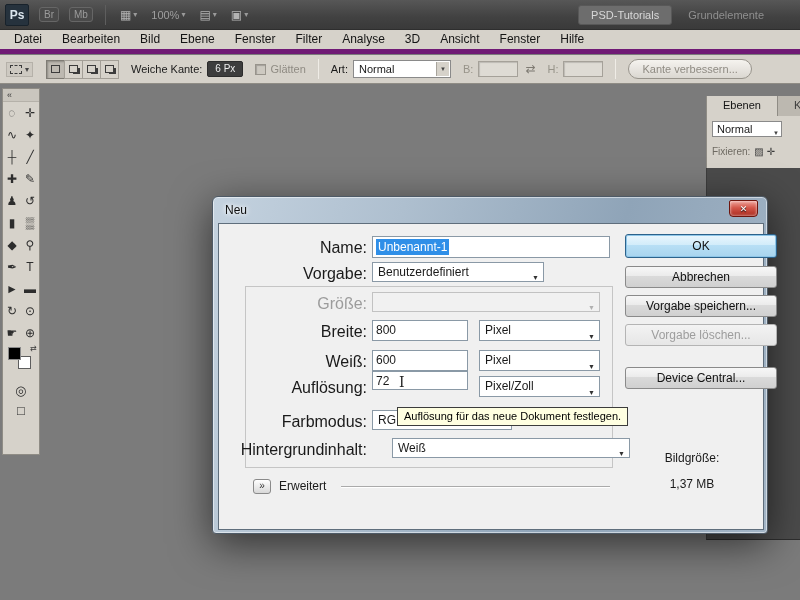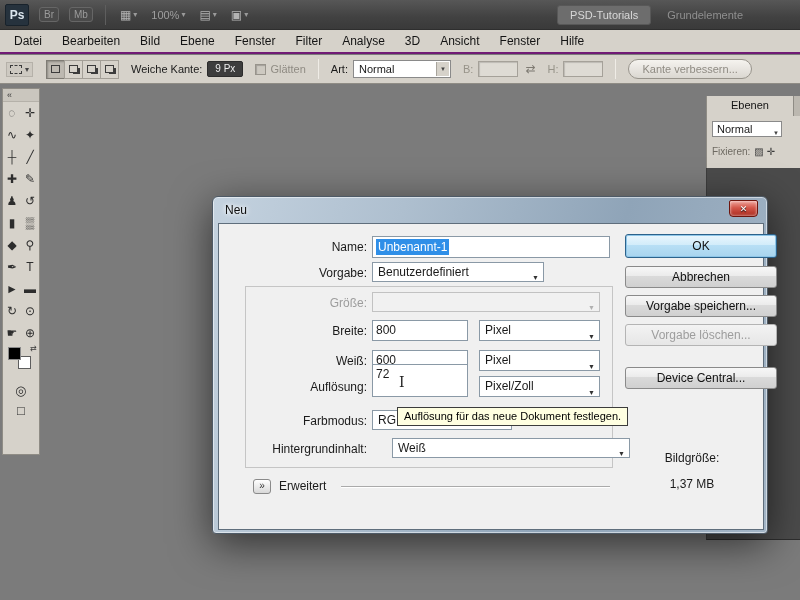--- a/index.html
+++ b/index.html
@@ -31,26 +31,26 @@
   }
   .bar-sep { margin-left:12px; width:1px; height:20px; background:#2f2f2f; border-right:1px solid #5e5e5e; }
   .bar-icon-group { margin-left:14px; display:flex; align-items:center; gap:2px; color:#b3b3b3; }
   .bar-icon { font-size:12px; }
   .bar-caret { font-size:8px; color:#9a9a9a; }
   .zoom-text { font-size:11px; color:#9f9f9f; }
   .workspace-btn {
     margin-left:auto; padding:3px 12px; background:#6d6d6d;
     border:1px solid #585858; border-radius:3px; color:#d8d8d8; font-size:11px;
   }
-  .workspace-alt { margin:0 57px 0 16px; color:#8f8f8f; font-size:11px; }
+  .workspace-alt { margin:0 36px 0 16px; color:#8f8f8f; font-size:11px; }
 
   
   .menu-bar {
     position:absolute; top:30px; left:0; width:800px; height:24px;
-    background:#d6d2ca; border-bottom:2px solid #701a75;
+    background:#d6d2ca; border-bottom:5px solid #701a75;
     display:flex; align-items:center; padding-left:4px;
   }
   .menu-item { padding:0 10px; font-size:12px; color:#141414; line-height:23px; }
 
   
   .options-bar {
     position:absolute; top:55px; left:0; width:800px; height:29px;
     background:#d6d2ca; border-bottom:1px solid #8f8c85;
     display:flex; align-items:center; font-size:11px; color:#1a1a1a;
   }
@@ -85,21 +85,21 @@
   .tool-grid { display:grid; grid-template-columns:18px 18px; }
   .tool { height:22px; display:flex; align-items:center; justify-content:center; font-size:12px; color:#2d2d2d; }
   .swatch-area { position:relative; height:36px; }
   .swatch-back { position:absolute; left:15px; top:12px; width:13px; height:13px; background:#ffffff; border:1px solid #5e5e5e; }
   .swatch-front { position:absolute; left:5px; top:3px; width:13px; height:13px; background:#000000; border:1px solid #8a8a8a; }
   .swap-colors { position:absolute; left:27px; top:0px; font-size:8px; color:#3a3a3a; }
   .tool-misc { height:20px; display:flex; align-items:center; justify-content:center; font-size:13px; color:#2d2d2d; }
 
   
   .panel-tabs { position:absolute; left:706px; top:96px; width:94px; height:20px; display:flex; background:#aaa69e; border-left:1px solid #8f8c85; }
-  .tab { padding:3px 24px 0; font-size:11px; border-right:1px solid #8f8c85; }
+  .tab { padding:3px 16px 0; font-size:11px; border-right:1px solid #8f8c85; }
   .tab.active { background:#d6d2ca; color:#141414; }
   .tab.inactive { background:#bcb8b0; color:#3c3c3c; }
   .panel-body { position:absolute; left:706px; top:116px; width:94px; height:52px; background:#d6d2ca; border-left:1px solid #8f8c85; }
   .blend-combo { position:absolute; left:5px; top:5px; width:70px; height:16px; background:#fff; border:1px solid #8a8a8a; font-size:11px; line-height:14px; padding-left:4px; }
   .blend-combo .combo-arrow { position:absolute; right:2px; top:4px; font-size:6px; color:#444; }
   .lock-row { position:absolute; left:5px; top:30px; font-size:10px; color:#6e6a62; display:flex; align-items:center; gap:4px; }
   .lock-icons { font-size:10px; color:#3c3c3c; letter-spacing:3px; }
   .panel-dark { position:absolute; left:706px; top:168px; width:94px; height:372px; background:#4b4b4b; border-left:1px solid #3d3d3d; border-bottom:1px solid #2e2e2e; }
 
   
@@ -115,21 +115,21 @@
     position:absolute; right:9px; top:3px; width:29px; height:17px;
     background:linear-gradient(#efa49b,#d4574a 45%,#a92a1e);
     border:1px solid #6e150d; border-radius:2px 2px 4px 4px;
     color:#fff; font-size:9px; display:flex; align-items:center; justify-content:center;
     text-shadow:0 1px 1px #000; box-shadow:inset 0 0 3px rgba(255,255,255,.8);
   }
   .dialog-content {
     position:absolute; left:5px; top:26px; width:546px; height:307px;
     background:#f0f0f0; border:1px solid #5f6e7c;
   }
-  .dlabel { position:absolute; left:4px; width:144px; text-align:right; font-size:12px; line-height:21px; color:#1a1a1a; }
+  .dlabel { position:absolute; left:4px; width:144px; text-align:right; font-size:16px; line-height:21px; color:#1a1a1a; }
   .dlabel.disabled { color:#9c9c9c; }
   .dinput { position:absolute; background:#fff; border:1px solid #8a99a6; font-size:12px; line-height:19px; padding:0 3px; }
   .sel-text { background:#2f8fe8; color:#fff; padding:1px 2px; }
   .dcombo { position:absolute; background:#fff; border:1px solid #8a99a6; font-size:12px; line-height:18px; padding:0 16px 15px 5px; overflow:hidden; white-space:nowrap; }
   .dcombo .combo-arrow { position:absolute; right:4px; top:6px; font-size:7px; color:#333; }
   .dcombo.disabled { background:#f1f1f1; border-color:#c2c2c2; color:#a0a0a0; }
   .dcombo.disabled .combo-arrow { color:#b0b0b0; }
   .group-box { position:absolute; left:26px; top:62px; width:368px; height:182px; border:1px solid #c5c5c5; }
   .dbtn {
     position:absolute; left:406px; width:152px; height:22px;
@@ -220,21 +220,21 @@
         <span class="mode-icon small2"></span>
       </div>
     <div class="mode-btn">
         <span class="mode-icon small2"></span>
       </div>
     <div class="mode-btn">
         <span class="mode-icon small2"></span>
       </div>
   </div>
   <span class="opt-label">Weiche Kante:</span>
-  <span class="feather-chip">9 Px</span>
+  <span class="feather-chip">6 Px</span>
   <span class="checkbox"></span>
   <span class="cb-label">Glätten</span>
   <div class="v-sep"></div>
   <span class="opt-label">Art:</span>
   <div class="opt-combo">
     <span>Normal</span>
     <span class="combo-arrow">▼</span>
   </div>
   <span class="opt-label dim">B:</span>
   <span class="opt-input-disabled"></span>
@@ -331,21 +331,21 @@
     </div>
 
     <div class="dlabel" style="top:127px">Weiß:</div>
     <div class="dinput" style="left:153px; top:126px; width:96px; height:21px;">600</div>
     <div class="dcombo" style="left:260px; top:126px; width:121px; height:21px; line-height:19px;">
       <span>Pixel</span>
       <span class="combo-arrow">▼</span>
     </div>
 
     <div class="dlabel" style="top:153px">Auflösung:</div>
-    <div class="dinput" style="left:153px; top:140px; width:96px; height:33px;">72</div>
+    <div class="dinput" style="left:153px; top:147px; width:96px; height:19px;">72</div>
     <div class="dcombo" style="left:260px; top:152px; width:121px; height:21px; line-height:19px;">
       <span>Pixel/Zoll</span>
       <span class="combo-arrow">▼</span>
     </div>
 
     <div class="dlabel" style="top:187px">Farbmodus:</div>
     <div class="dcombo" style="left:153px; top:186px; width:140px; height:20px;">
       <span>RG</span>
     </div>
 

